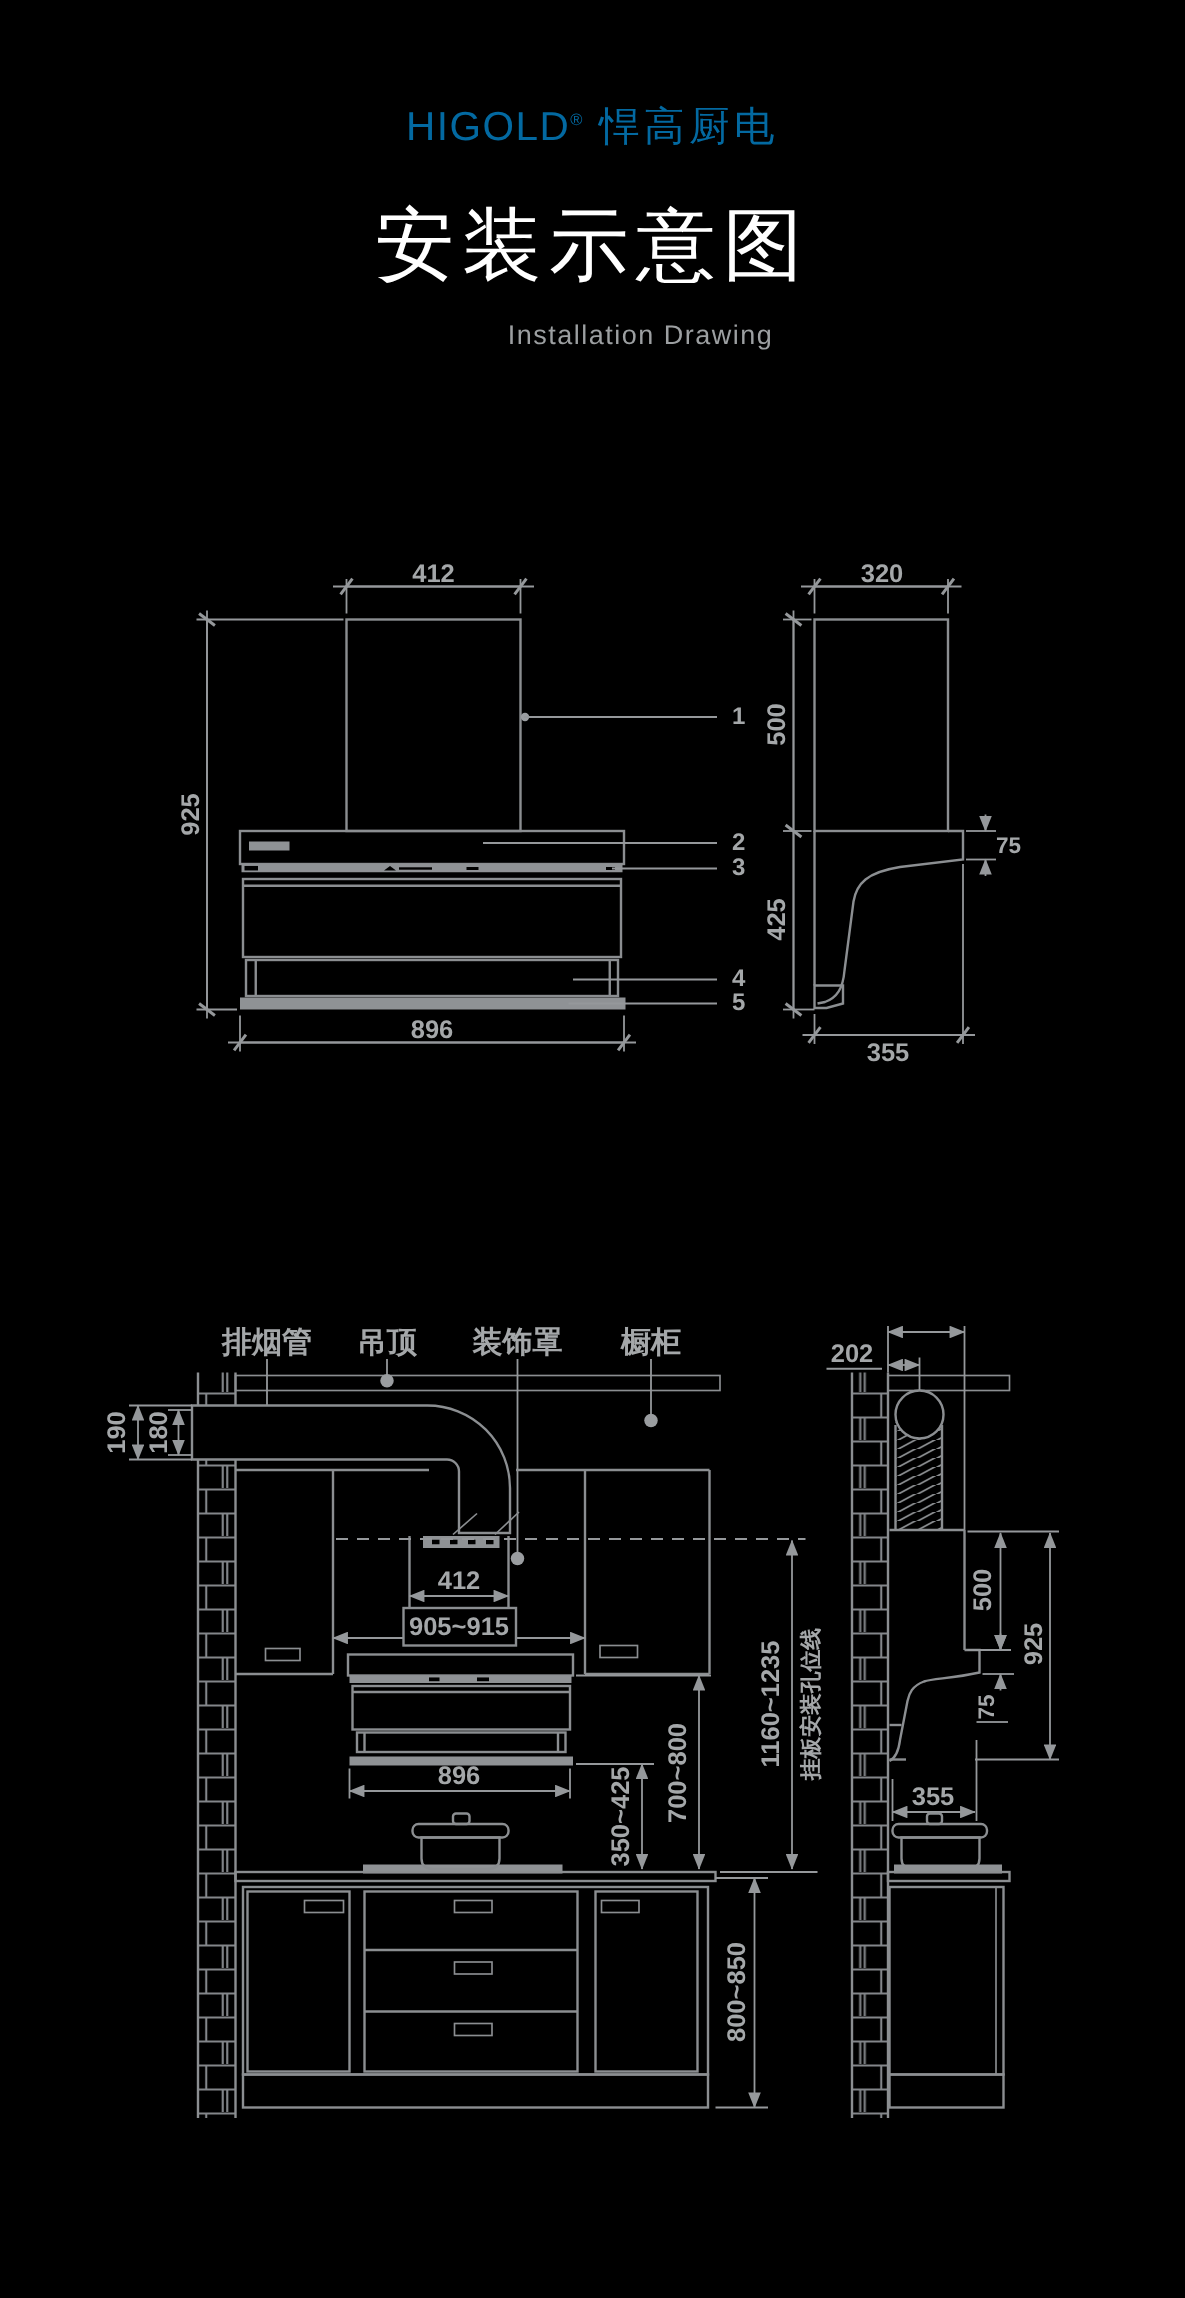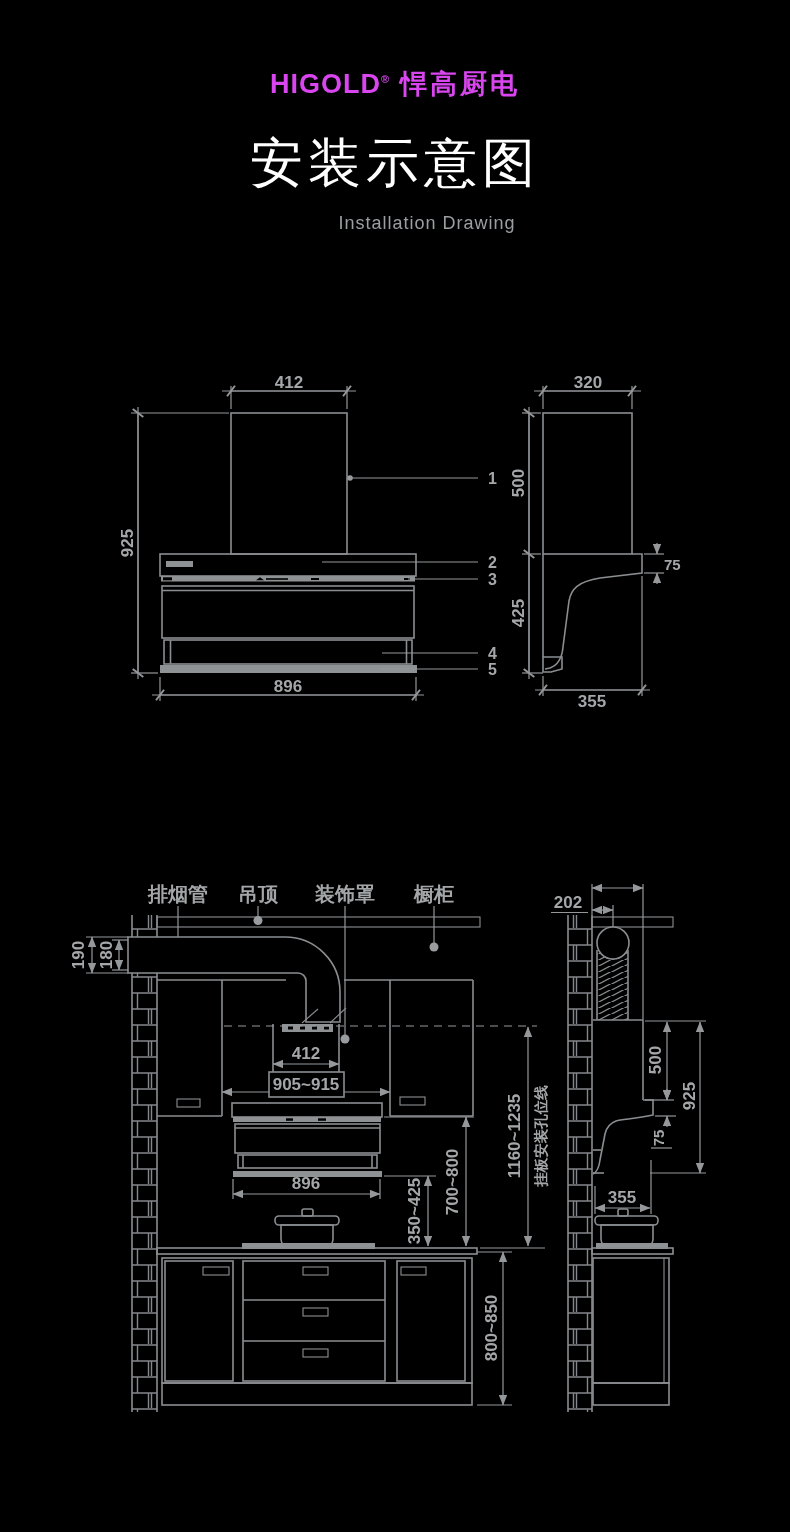--- a/index.html
+++ b/index.html
@@ -1,20 +1,20 @@
 <!DOCTYPE html>
 <html><head>
 <meta charset="utf-8">
 <style>
   html,body{margin:0;padding:0;background:#000;}
   #page{position:relative;width:790px;height:1532px;background:#000;overflow:hidden;
         font-family:"Liberation Sans",sans-serif;}
   .header{position:absolute;top:0;left:0;width:790px;text-align:center;}
-  .brand{position:absolute;top:66px;left:0;width:790px;font-weight:bold;font-size:27px;
-         color:#d946ef;letter-spacing:1px;}
+  .brand{position:absolute;top:66px;left:0;width:790px;font-weight:normal;font-size:27px;
+         color:#0369a1;letter-spacing:1px;}
   .brand .cn{margin-left:10px;letter-spacing:3px;}
   .brand sup{font-size:11px;vertical-align:super;}
   .title{position:absolute;top:128px;left:0;width:790px;margin:0;color:#fff;
          font-size:53px;font-weight:normal;letter-spacing:5px;}
   .subtitle{position:absolute;top:213px;left:0;width:790px;color:#9c9fa1;
             font-size:18px;letter-spacing:1px;margin-left:32px;}
   svg{position:absolute;top:0;left:0;}
   .ln{stroke:#8b8e91;stroke-width:1.6;fill:none;}
   .lnf{stroke:#8b8e91;stroke-width:1.6;fill:#000;}
   .thin{stroke:#8b8e91;stroke-width:1.1;fill:none;}

